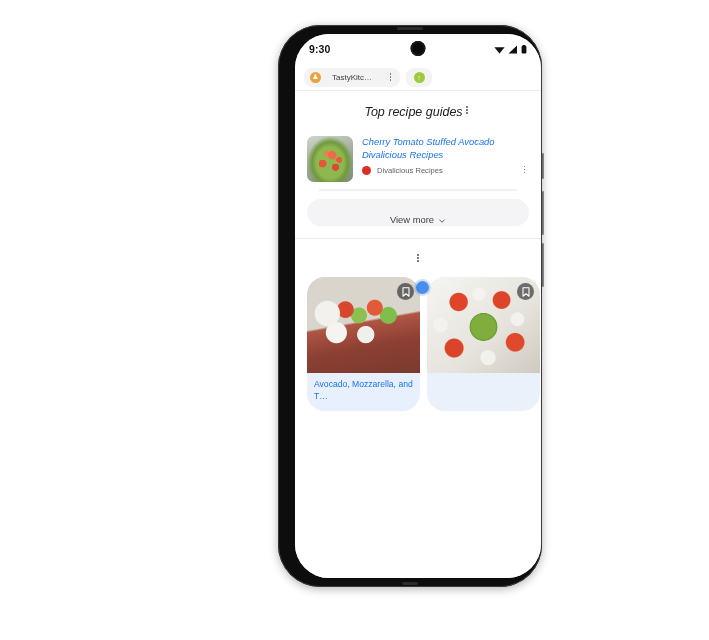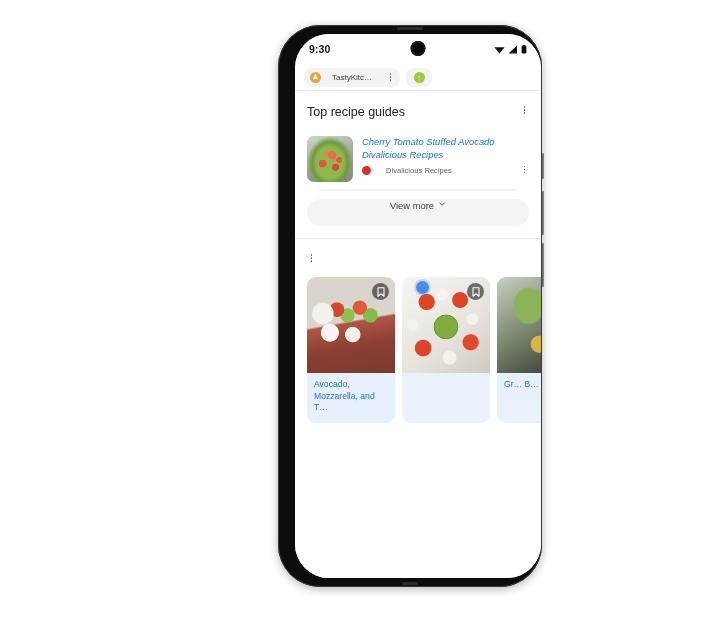--- a/index.html
+++ b/index.html
@@ -89,64 +89,65 @@
     height:488px;background:#fff;overflow:hidden;position:relative;
     border-top:1px solid #ececec;
   }
 
   .card-block{background:#fff;padding:0 12px;box-sizing:border-box;}
   .sec-divider{height:1px;background:#ebebeb;margin:0;}
   .thin-rule{height:1px;background:#f1f1f1;margin:0 12px;}
 
   
   .sec-head{
-    display:flex;align-items:flex-start;justify-content:space-between;
+    display:flex;align-items:flex-start;justify-content:center;
     padding:13px 0 9px 0;
+    font-style:italic;
   }
   .sec-title{
     font-size:12.5px;font-weight:400;color:#202124;line-height:1.28;
     letter-spacing:0;max-width:180px;
   }
   .kebab-dark i{background:#5f6368;}
 
   
   .result{
     display:flex;gap:9px;padding:7px 0 7px 0;align-items:flex-start;
   }
   .thumb{
     width:46px;height:46px;border-radius:7px;flex:0 0 auto;overflow:hidden;
     position:relative;background:#ddd;
   }
   .res-body{flex:1 1 auto;min-width:0;position:relative;}
   .res-title{
     font-size:9.4px;line-height:1.36;color:#1a73e8;font-weight:400;
     margin:0 0 4px 0;word-break:break-word;font-style:italic;
   }
-  .res-src{display:flex;align-items:center;gap:15px;}
+  .res-src{display:flex;align-items:center;gap:6px;}
   .src-fav{width:9px;height:9px;border-radius:50%;flex:0 0 auto;
     display:flex;align-items:center;justify-content:center;font-size:6px;color:#fff;font-weight:700;}
   .src-name{font-size:7.6px;color:#5f6368;white-space:nowrap;overflow:hidden;text-overflow:ellipsis;}
   .res-kebab{position:absolute;right:0;bottom:-1px;}
 
   
   .viewmore-wrap{padding:8px 0 12px 0;}
   .viewmore{
     height:27px;border-radius:14px;background:#f4f4f6;
-    display:flex;align-items:flex-start;justify-content:center;gap:4px;
+    display:flex;align-items:flex-end;justify-content:center;gap:4px;
     font-size:9.4px;color:#3c4043;border:none;width:100%;
     font-family:"Liberation Sans", sans-serif;cursor:pointer;
   }
   .chev{width:8px;height:8px;}
 
   
   .carousel{
     display:flex;gap:7px;padding:4px 0 0 12px;overflow:hidden;
   }
   .rcard{
-    width:88px;flex:0 0 auto;border-radius:9px;overflow:hidden;
+    width:113px;flex:0 0 auto;border-radius:18px;overflow:hidden;
     background:#eaf1fb;position:relative;
   }
   .rcard-img{height:96px;position:relative;overflow:hidden;}
   .bookmark{
     position:absolute;top:6px;right:6px;width:17px;height:17px;border-radius:50%;
     background:rgba(32,33,36,.62);display:flex;align-items:center;justify-content:center;
   }
   .rcard-cap{
     padding:6px 7px 9px 7px;font-size:8.6px;line-height:1.34;color:#1a73e8;
     background:#e8f0fe;min-height:24px;box-sizing:border-box;

